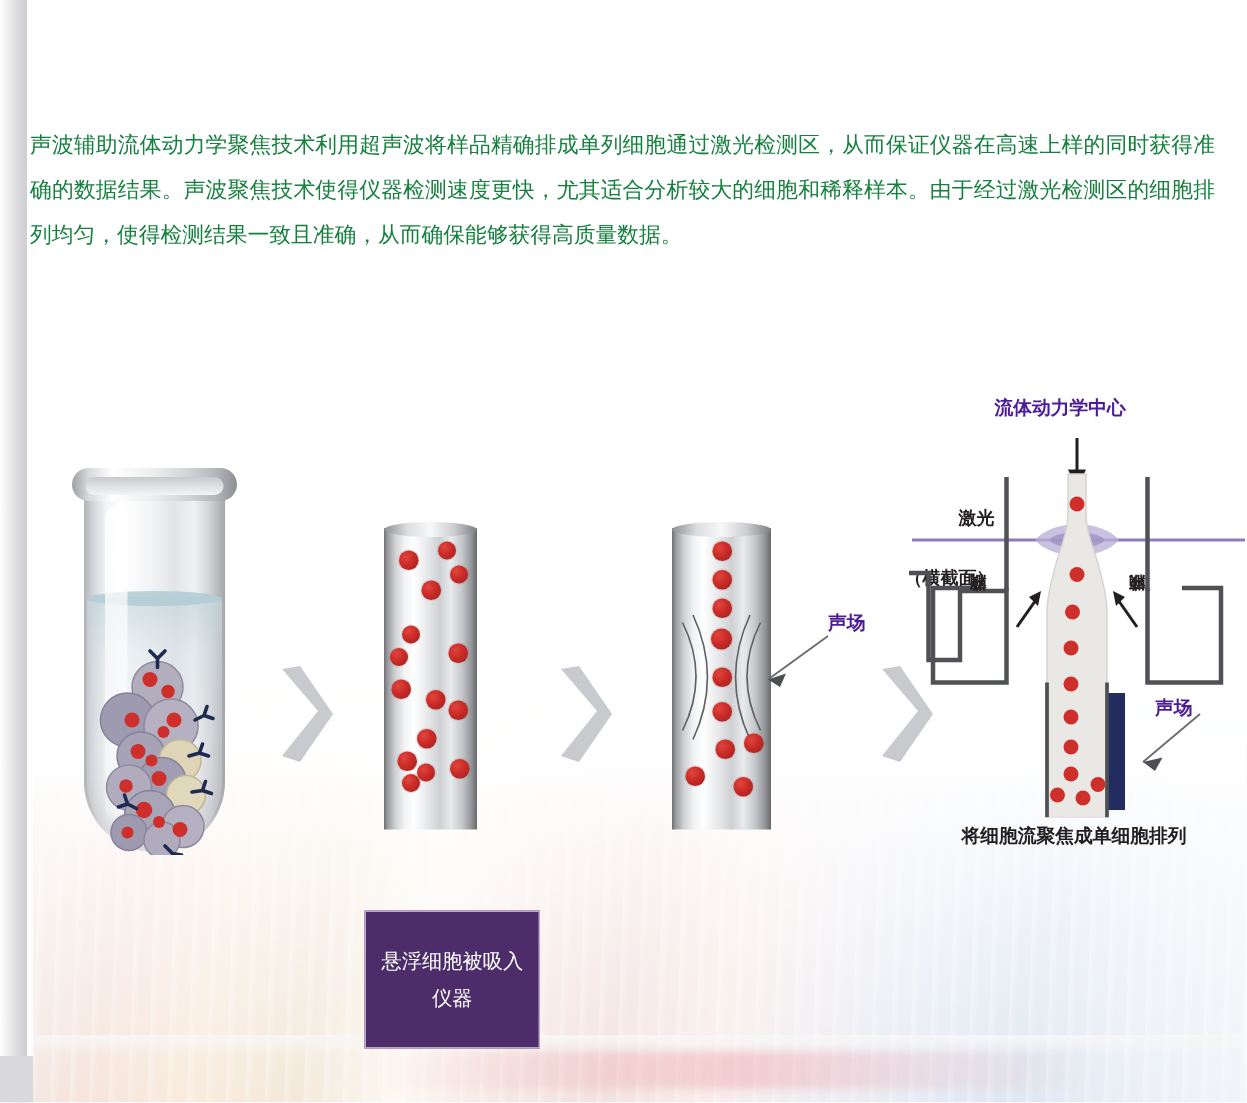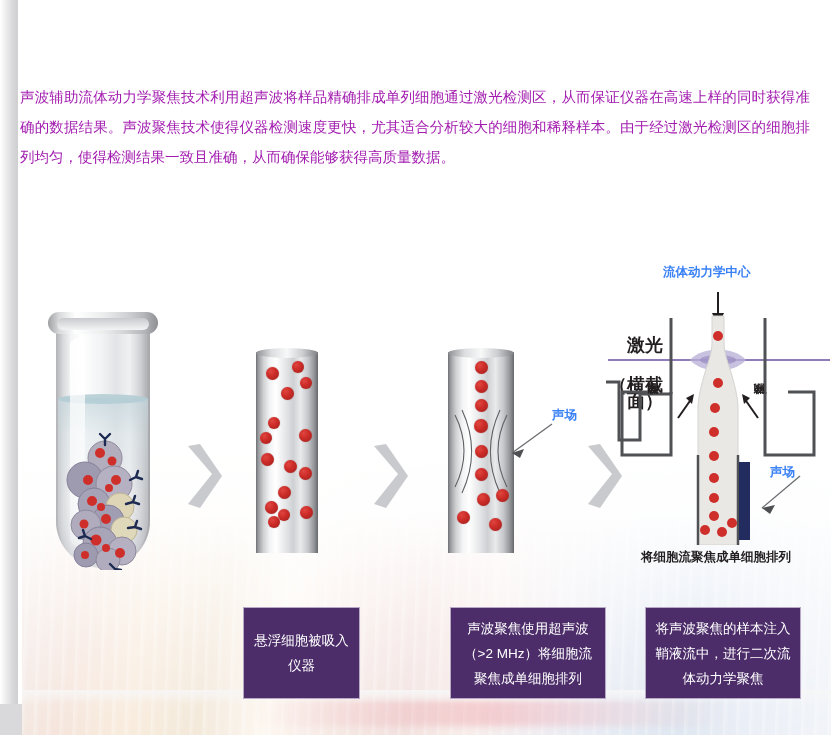--- a/index.html
+++ b/index.html
@@ -31,21 +31,21 @@
     background:linear-gradient(to right,rgba(255,255,255,0),rgba(236,150,160,.38),rgba(255,255,255,0));
     filter:blur(3px);}
   .bg-bottom-white{position:absolute;left:22px;top:690px;width:809px;height:14px;
     background:linear-gradient(to bottom,rgba(247,247,247,.9),rgba(255,255,255,0));}
   .bg-grayfloor{position:absolute;left:0;top:704px;width:22px;height:31px;background:#d9d9db;}
 
   
   .title{position:absolute;left:20px;top:5px;font-size:33px;font-weight:bold;
     color:#e63329;letter-spacing:1px;white-space:nowrap;}
   .para{position:absolute;left:20px;top:82px;width:790px;
-    font-size:14.5px;line-height:30px;color:#a21caf;text-align:justify;}
+    font-size:14.5px;line-height:30px;color:#15803d;text-align:justify;}
 
   
   .chev{position:absolute;width:38px;height:66px;}
   .chev svg{display:block;}
 
   
   .tube-wrap{position:absolute;left:48px;top:308px;width:112px;height:262px;}
   .tube-body{position:absolute;left:8px;top:14px;width:94px;height:246px;
     border-radius:6px 6px 47px 47px;
     background:linear-gradient(to right,
@@ -74,22 +74,22 @@
   .cyl-top{position:absolute;top:-5px;left:0;width:62px;height:10px;border-radius:50%;
     background:linear-gradient(to right,#8d8e91,#dcdddf,#f7f8f8,#cdced1,#7e7f82);}
   .dot{position:absolute;border-radius:50%;
     background:radial-gradient(circle at 35% 32%, #e0453f 0%, #cc2c28 42%, #9e1f1c 100%);
     box-shadow:0 0 1px rgba(110,20,18,.6);}
 
   
   .arcs{position:absolute;top:0;left:0;}
 
   
-  .lbl{position:absolute;font-size:12.5px;color:#3b82f6;font-weight:bold;line-height:17px;}
-  .lbl-sm{position:absolute;font-size:18px;color:#231f20;font-weight:bold;line-height:16px;}
+  .lbl{position:absolute;font-size:12.5px;color:#4c1d95;font-weight:bold;line-height:17px;}
+  .lbl-sm{position:absolute;font-size:12px;color:#231f20;font-weight:bold;line-height:16px;}
   .cap-under{position:absolute;font-size:12.5px;color:#231f20;font-weight:bold;}
   .vlabel{position:absolute;font-size:11px;font-weight:bold;color:#231f20;
     writing-mode:vertical-rl;transform:rotate(180deg);letter-spacing:0px;}
 
   
   .pbox{position:absolute;top:607px;height:92px;background:#4c2d6a;
     border:1px solid #b8a9c6;box-sizing:border-box;
     display:flex;align-items:center;justify-content:center;}
   .pbox span{color:#ffffff;font-size:13.5px;line-height:25px;text-align:center;
     display:block;padding:0 9px;}
@@ -280,20 +280,14 @@
   <div class="vlabel" style="left:646px;top:404px;">鞘液</div>
   <div class="vlabel" style="left:752px;top:404px;">鞘液</div>
 
   <div class="lbl" style="left:770px;top:464px;">声场</div>
 
   <div class="cap-under" style="left:641px;top:549px;">将细胞流聚焦成单细胞排列</div>
 
   <div class="pbox" style="left:243px;width:117px;">
     <span>悬浮细胞被吸入仪器</span>
   </div>
-  <div class="pbox" style="left:450px;width:156px;">
-    <span>声波聚焦使用超声波（&gt;2 MHz）将细胞流聚焦成单细胞排列</span>
-  </div>
-  <div class="pbox" style="left:645px;width:156px;">
-    <span>将声波聚焦的样本注入鞘液流中，进行二次流体动力学聚焦</span>
-  </div>
 
 </div>
 
 </body></html>

